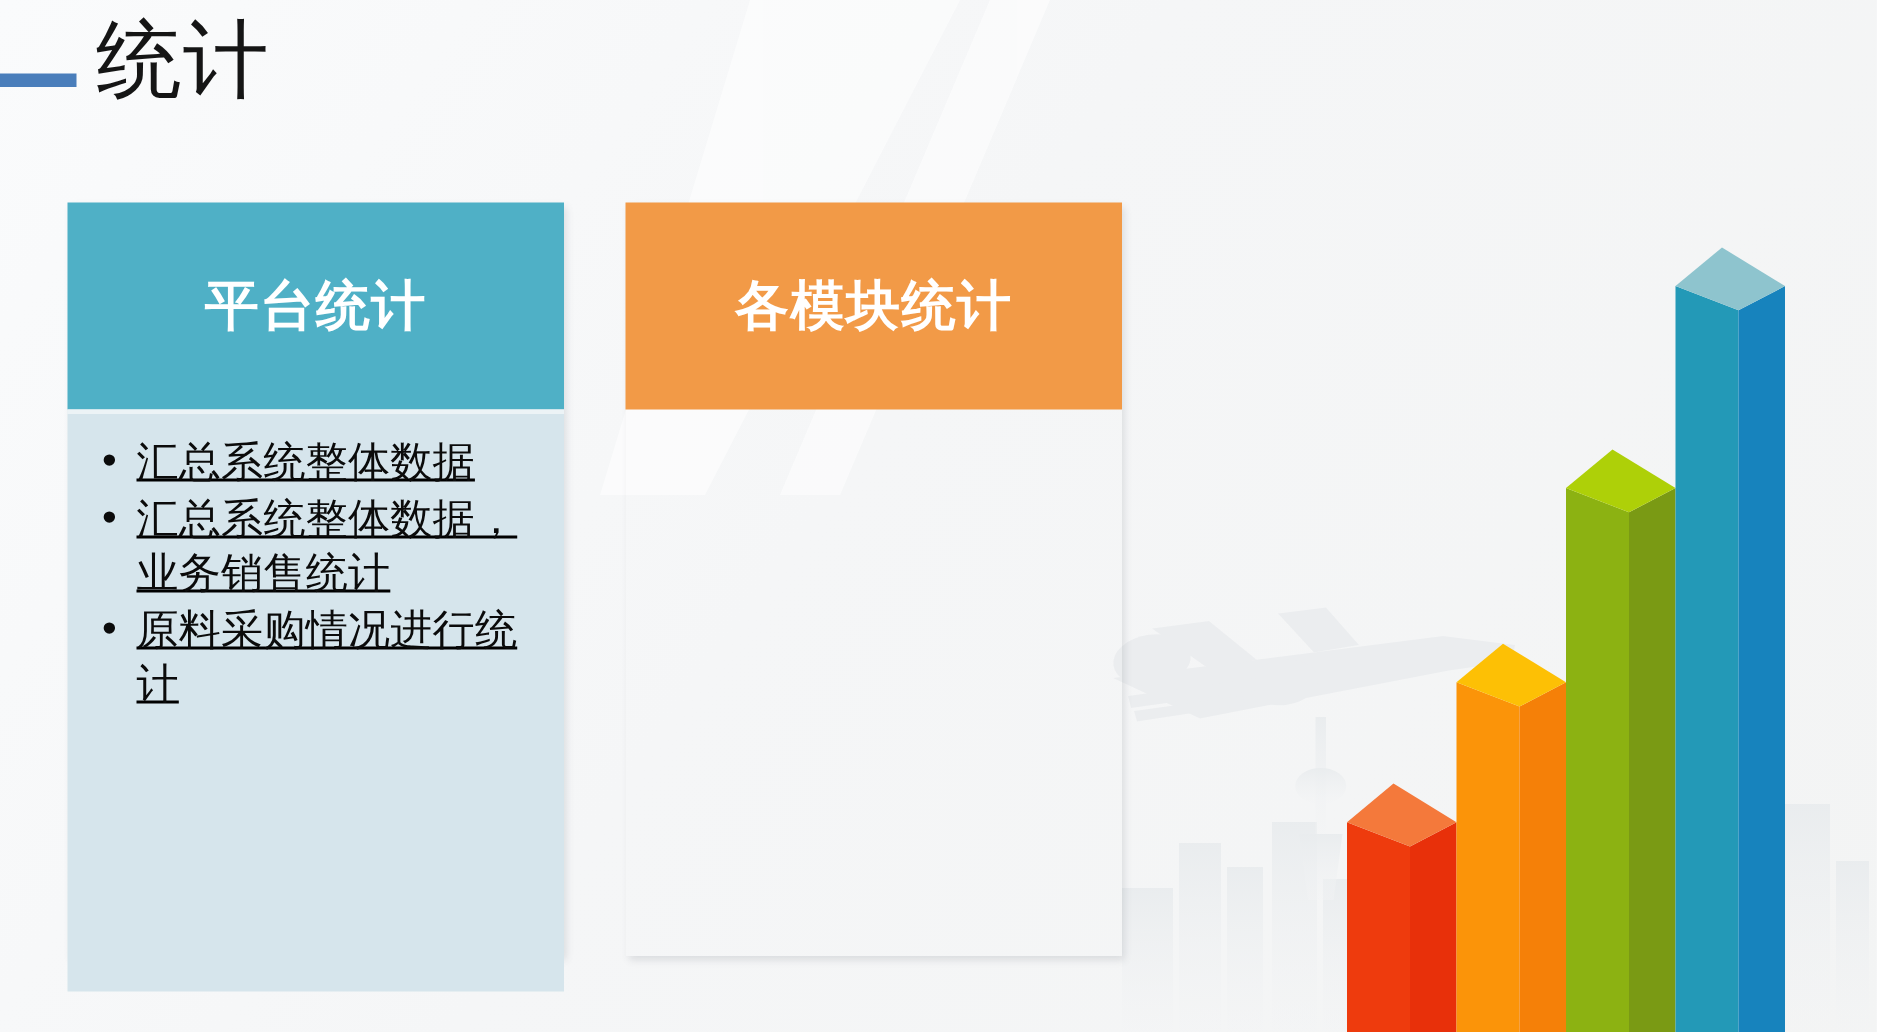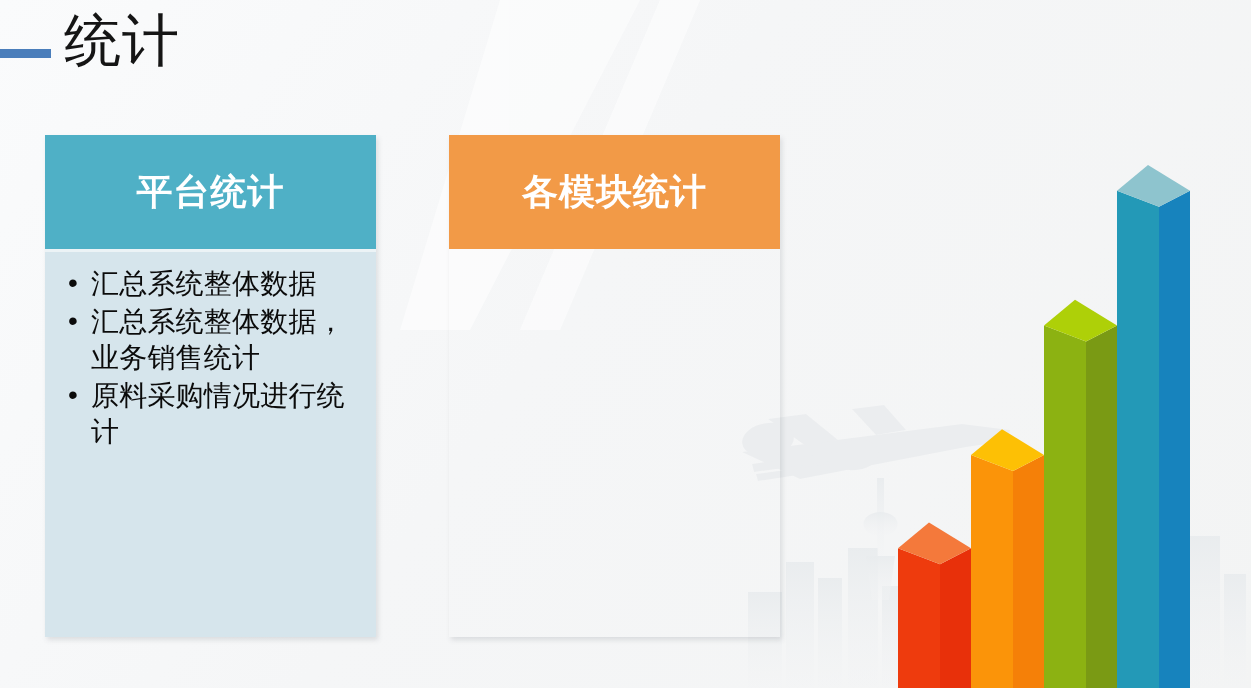--- a/index.html
+++ b/index.html
@@ -54,36 +54,37 @@
   
   .card {
     position: absolute;
     top: 135px;
     width: 331px;
     height: 502px;
     box-sizing: border-box;
     box-shadow: 2px 3px 5px rgba(80, 90, 100, 0.16);
   }
   .card-head {
-    height: 114px;
+    height: 138px;
     width: 100%;
     box-sizing: border-box;
     display: flex;
     align-items: center;
     justify-content: center;
     color: #ffffff;
     font-size: 36px;
     font-weight: bold;
     letter-spacing: 1px;
   }
   .card-body {
     height: 388px;
     box-sizing: border-box;
     padding: 14px 16px 10px 20px;
     border-top: 3px solid rgba(255,255,255,0.55);
+    text-decoration: underline;
   }
   .bullets {
     margin: 0;
     padding: 0;
     list-style: none;
   }
   .bullets li {
     position: relative;
     padding-left: 26px;
     margin-bottom: 2px;
@@ -98,21 +99,21 @@
     left: 3px;
     top: -1px;
     font-size: 28px;
     line-height: 36px;
   }
 
   #card-platform { left: 45px; }
   #card-platform .card-head { background: #4fb0c6; }
   #card-platform .card-body { background: #d6e5ec; }
 
-  #card-modules { left: 417px; margin-left: 32px; }
+  #card-modules { left: 417px; }
   #card-modules .card-head { background: #f29a47; }
   #card-modules .card-body { background: #fadfd4; }
 
   
   #bar-chart {
     position: absolute;
     left: 880px;
     top: 140px;
     width: 371px;
     height: 548px;

